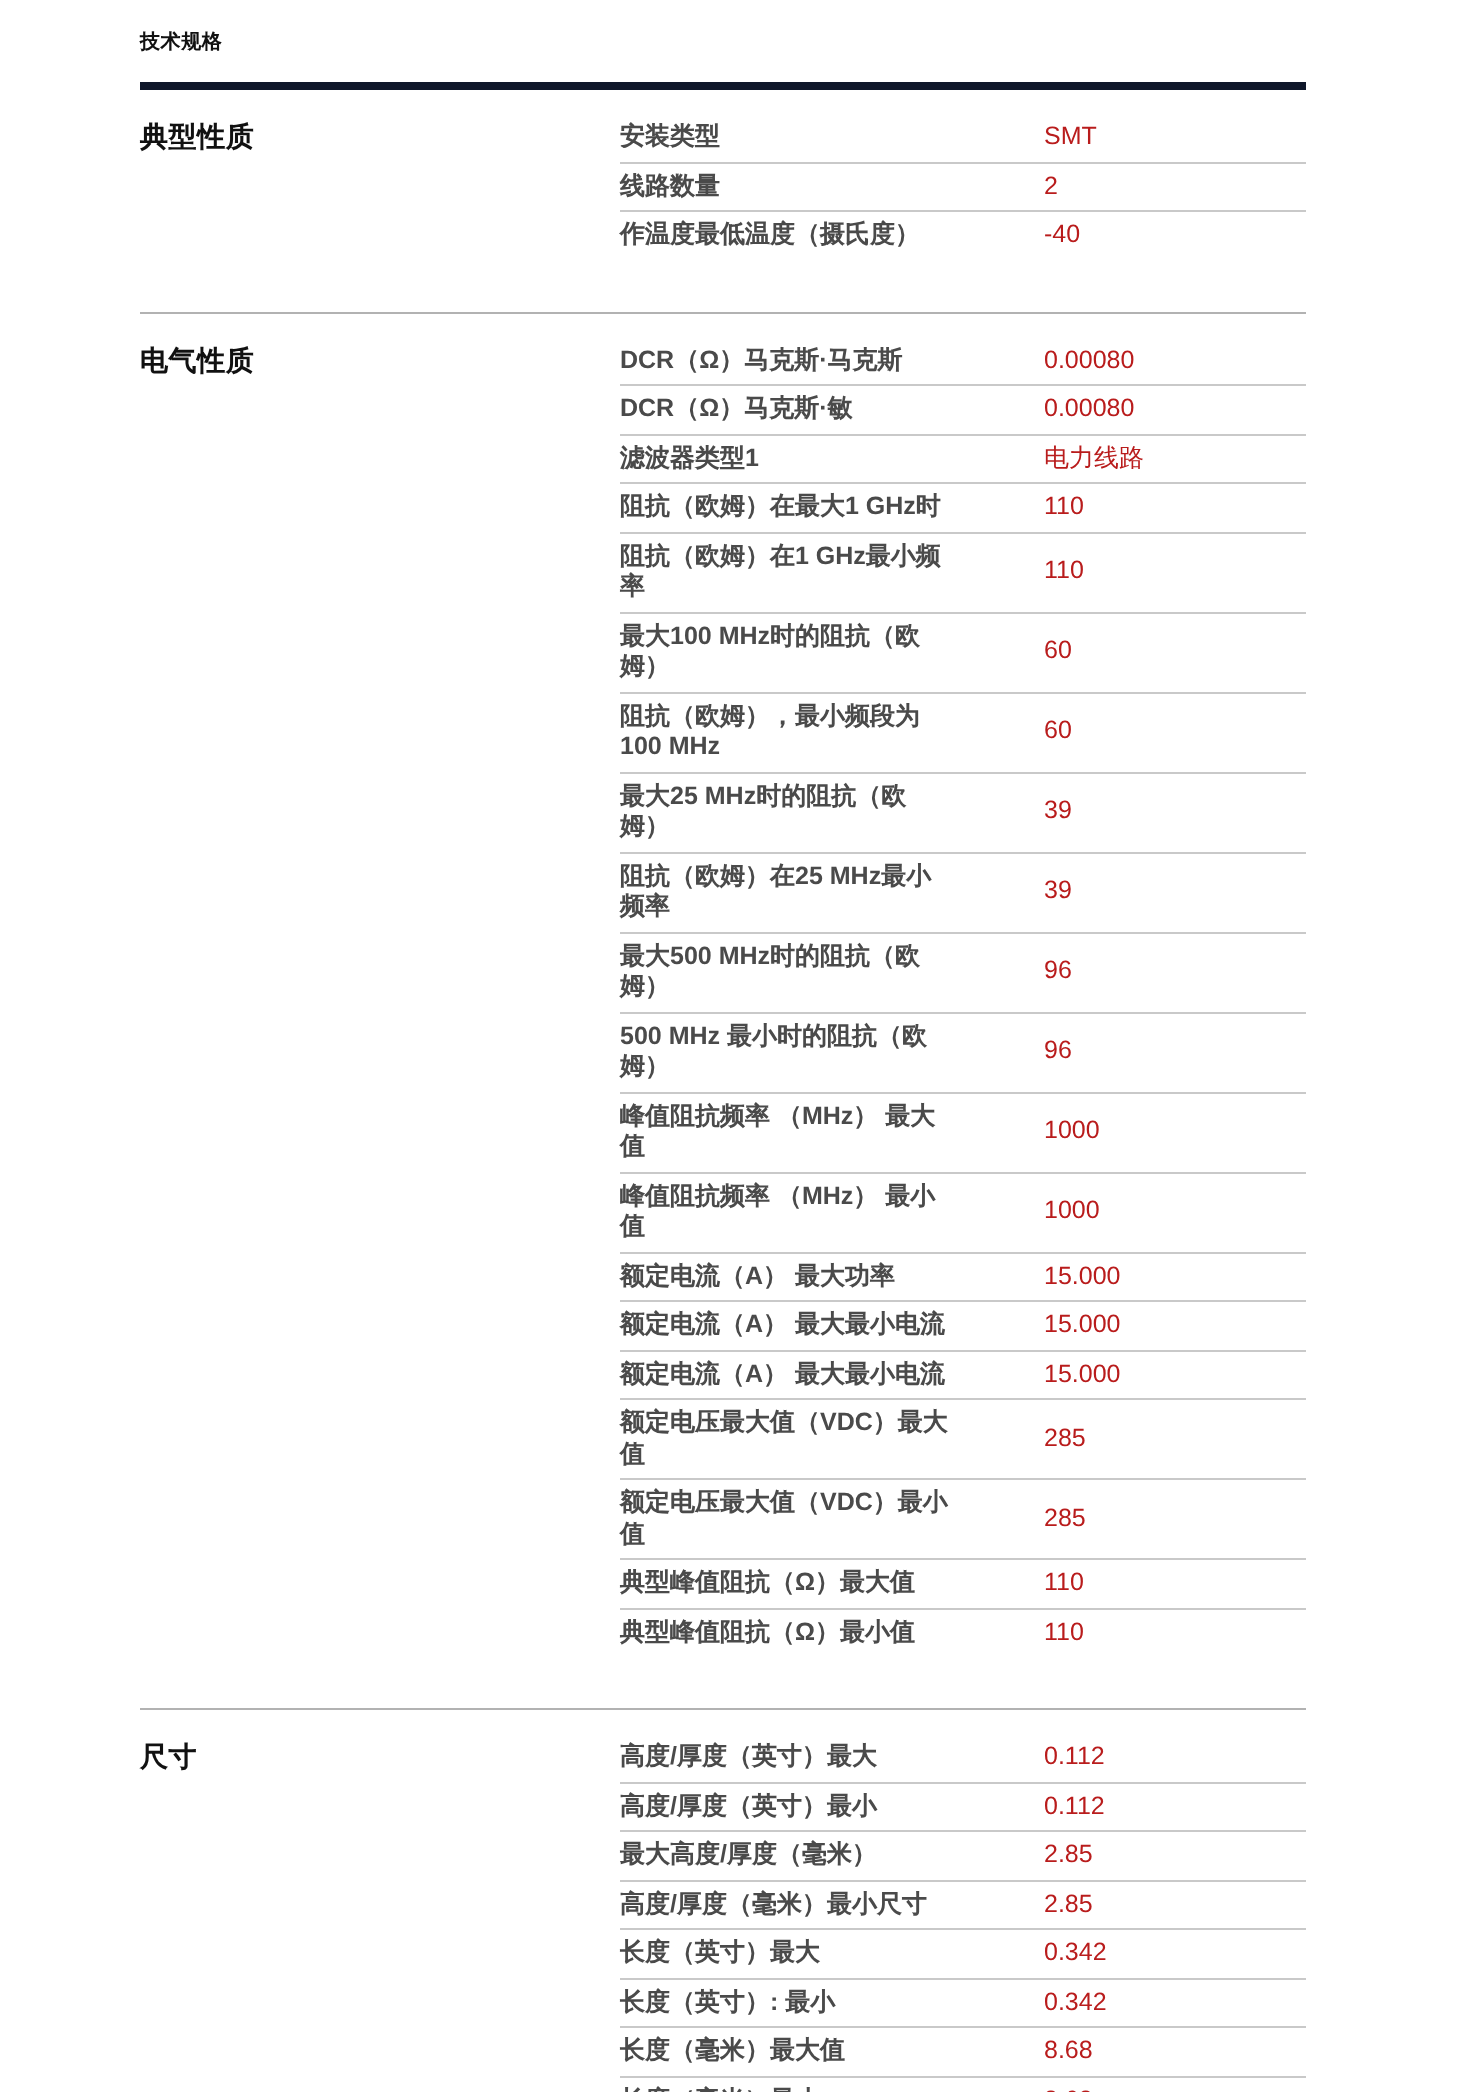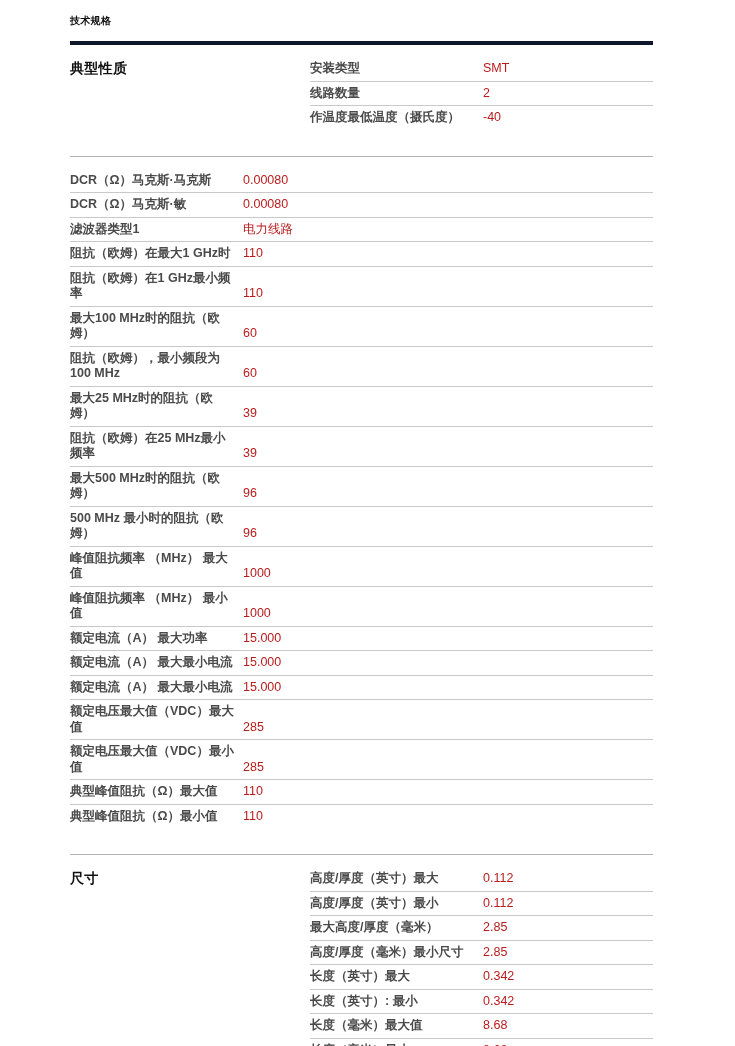--- a/index.html
+++ b/index.html
@@ -44,23 +44,24 @@
     color: #111111;
     padding-top: 3px;
     letter-spacing: 0.3px;
   }
   .rows {
     flex: 1 1 auto;
     min-width: 0;
   }
   .row {
     display: flex;
-    align-items: flex-end;
+    align-items: center;
     border-bottom: 1px solid #c9c9c9;
     padding: 4px 0;
+    gap: 39px;
   }
   .row:last-child {
     border-bottom: none;
   }
   .attr {
     flex: 0 0 173px;
     width: 173px;
     box-sizing: border-box;
     padding-right: 8px;
     font-size: 12.5px;
@@ -98,20 +99,21 @@
 
 
   <div class="row">
     <div class="attr">作温度最低温度（摄氏度）</div>
     <div class="val">-40</div>
   </div>
 </div>
   </section>
 
   <section class="spec-section">
+    <div class="section-label">电气性质</div>
     <div class="rows">
   <div class="row">
     <div class="attr">DCR（Ω）马克斯·马克斯</div>
     <div class="val">0.00080</div>
   </div>
 
   <div class="row">
     <div class="attr">DCR（Ω）马克斯·敏</div>
     <div class="val">0.00080</div>
   </div>

